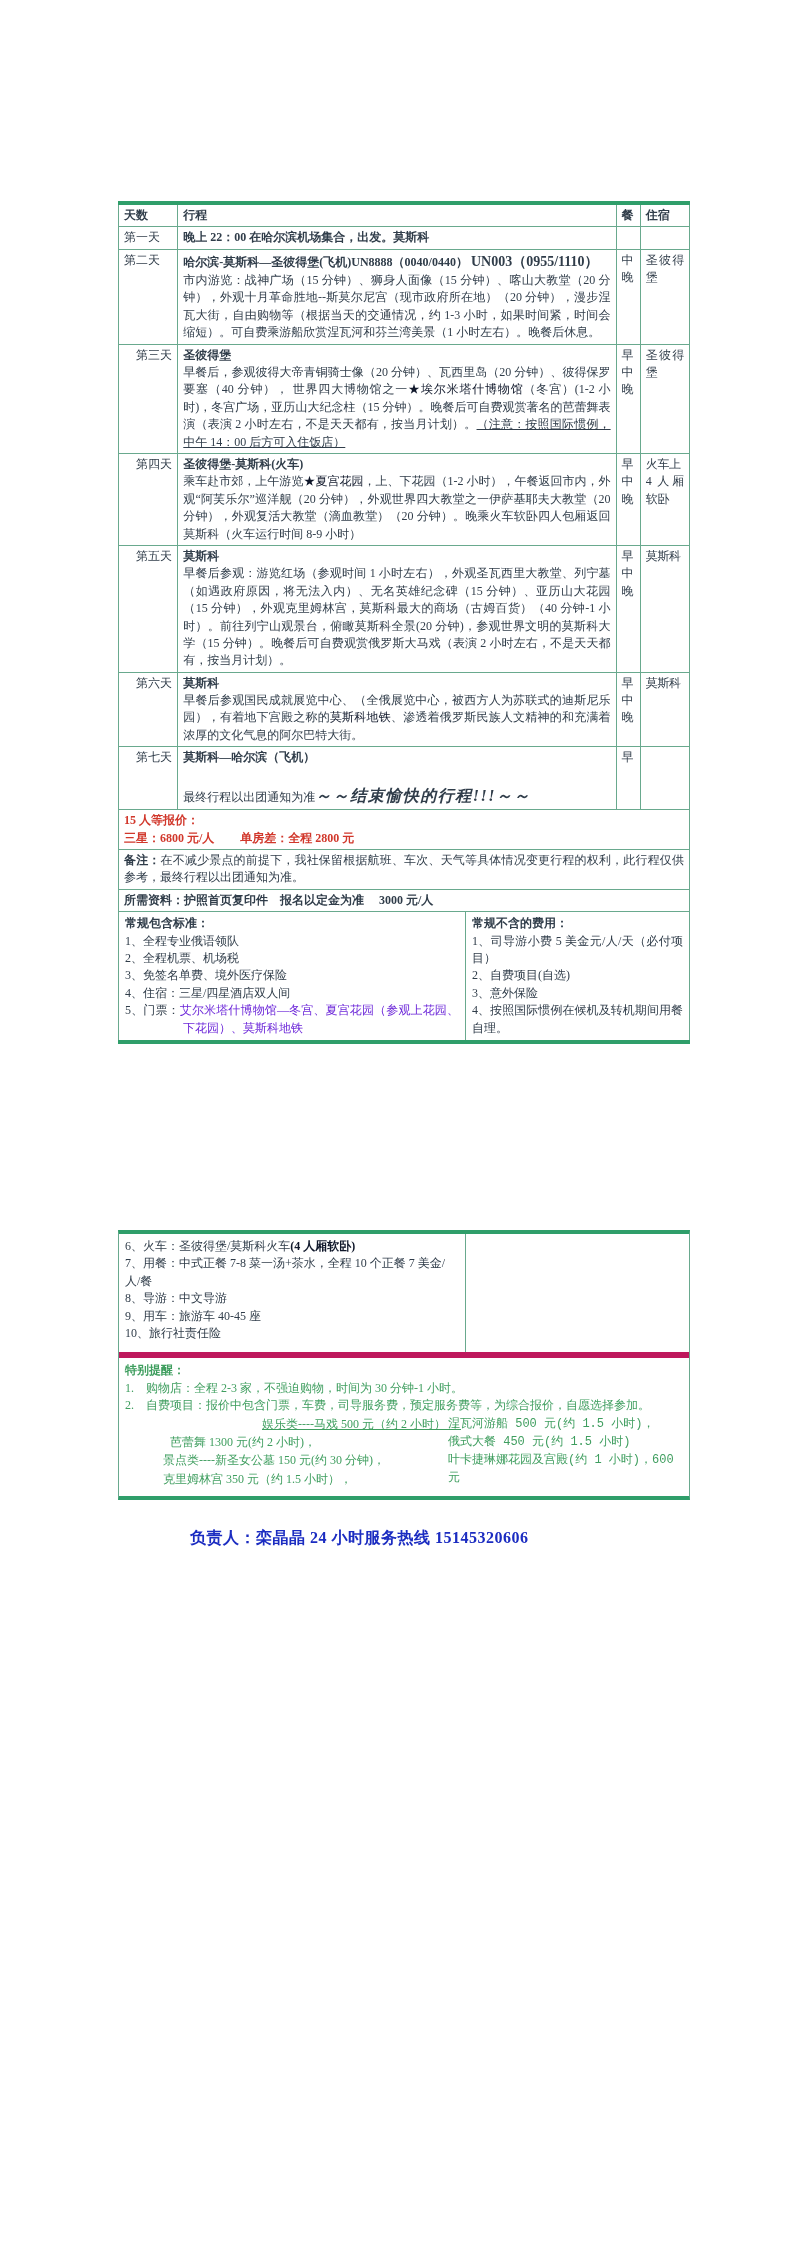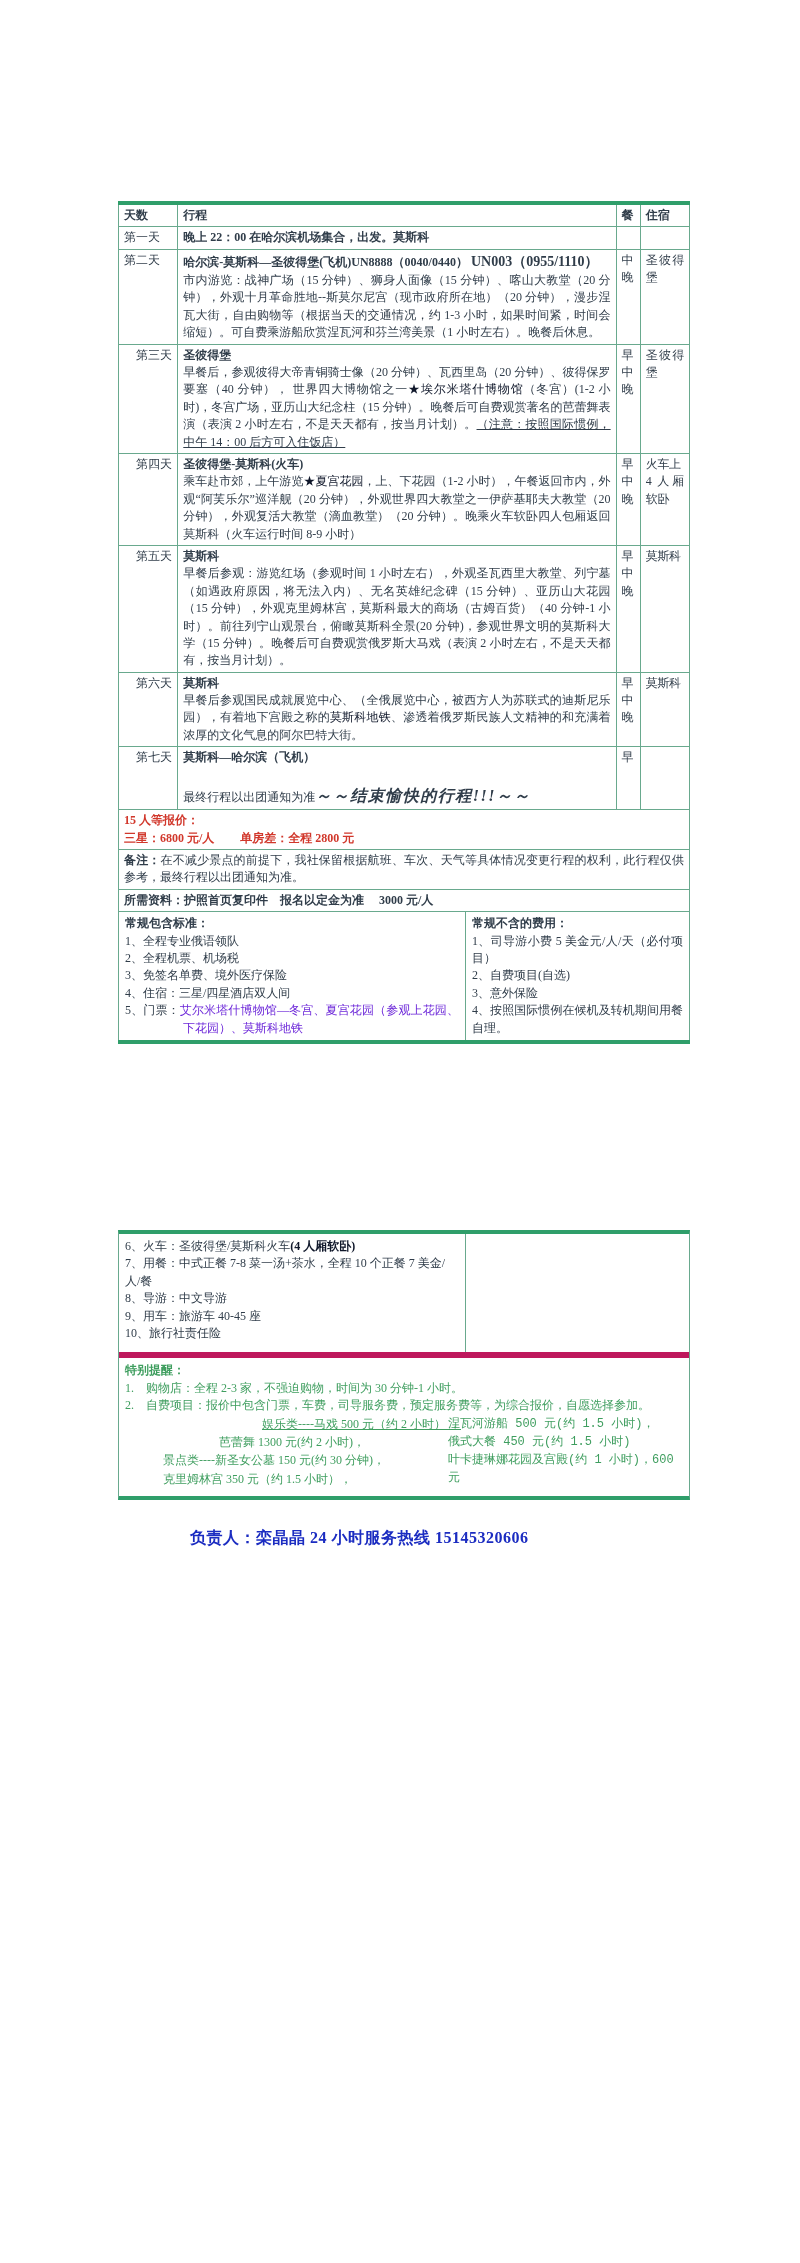--- a/index.html
+++ b/index.html
@@ -41,21 +41,21 @@
           border-left:1px solid #69a98e;border-right:1px solid #69a98e;
           border-top:4px solid #2f9e6a;border-bottom:4px solid #2f9e6a;
           font-size:12px;line-height:1.45;}
   .svc-row{display:flex;border-bottom:6px solid #be185d;}
   .svc-left{width:347px;border-right:1px solid #69a98e;padding:4px 6px 10px 6px;box-sizing:border-box;}
   .svc-right{flex:1;}
   .special-row{position:relative;padding:4px 6px 8px 6px;color:#3f9e5f;}
   .feeline{position:relative;margin-top:1px;}
   .fee-right{position:absolute;left:323px;top:0;font-family:Liberation Mono, monospace;}
   .ml-ent{margin-left:137px;display:inline-block;text-decoration:underline;}
-  .ml-bal{margin-left:94px;display:inline-block;}
+  .ml-bal{margin-left:45px;display:inline-block;}
   .ml-spot{margin-left:38px;display:inline-block;}
 
   .footer-contact{position:absolute;left:190px;top:1528px;color:#1b2cc1;
                   font-weight:bold;font-size:16px;letter-spacing:0.5px;}
 </style>
 </head>
 <body>
 
 <div class="page">
 

